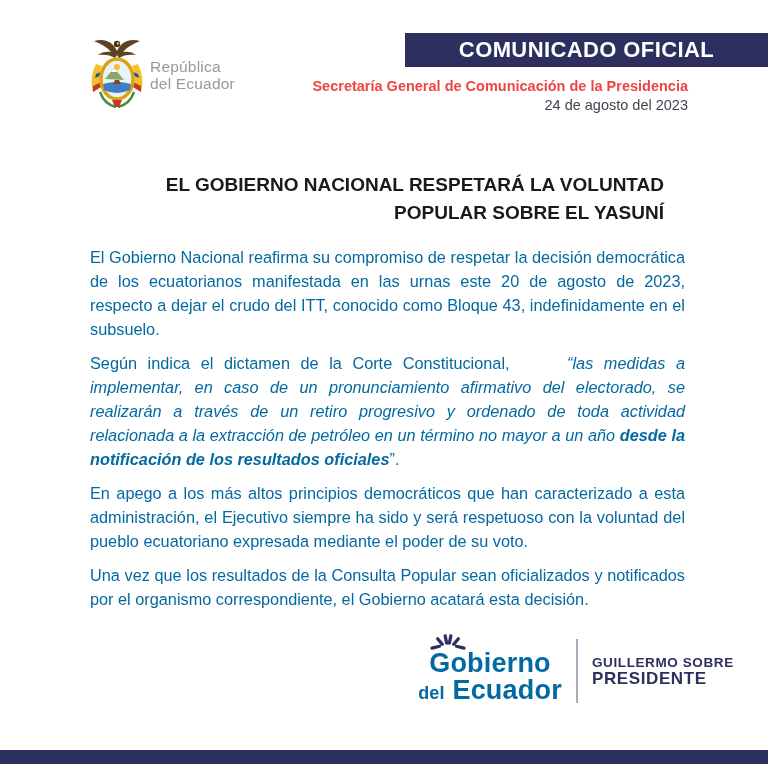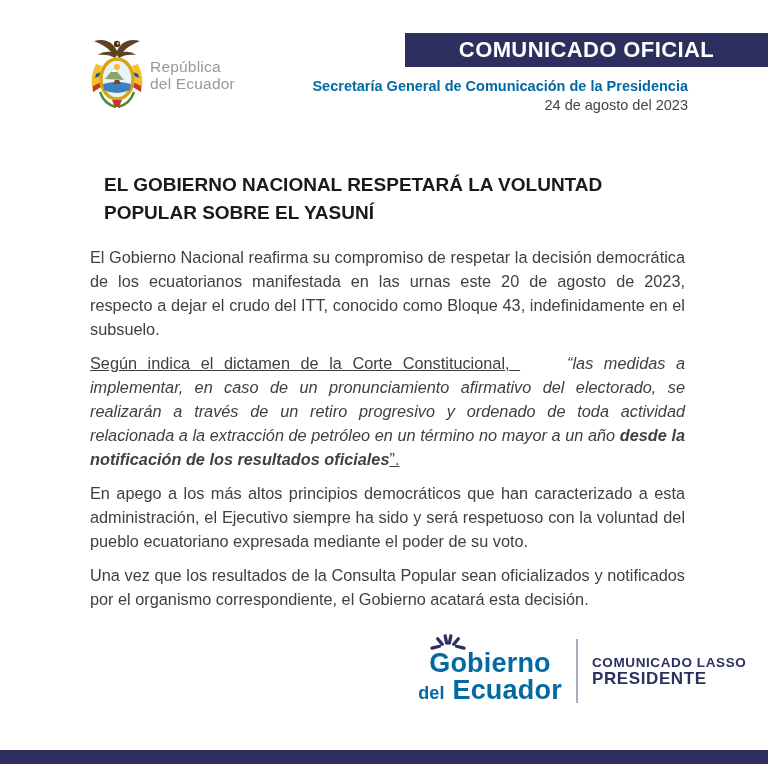--- a/index.html
+++ b/index.html
@@ -7,35 +7,35 @@
        font-family:"Liberation Sans","DejaVu Sans",sans-serif;}
   .page{position:absolute;inset:0;background:#ffffff;border-radius:19px;}
 
   
   .crest{position:absolute;left:86px;top:34px;width:62px;height:80px;}
   .republic{position:absolute;left:150px;top:58px;color:#97999b;
             font-size:15.5px;line-height:17px;letter-spacing:.2px;}
   .banner{position:absolute;left:405px;top:33px;right:0;height:34px;
           background:#2d305e;color:#ffffff;display:flex;align-items:center;
           justify-content:center;font-weight:700;font-size:22px;letter-spacing:.4px;}
-  .secretariat{position:absolute;right:80px;top:78px;color:#0369a1;
+  .secretariat{position:absolute;right:80px;top:78px;color:#ef4444;
                font-weight:700;font-size:14.5px;text-align:left;white-space:nowrap;}
   .date-line{position:absolute;right:80px;top:97px;color:#41434f;
              font-size:14.5px;text-align:center;white-space:nowrap;}
 
   
   .doc-title{position:absolute;top:158px;left:50%;transform:translateX(-50%);
-             width:560px;text-align:left;color:#1a1a1a;font-weight:700;
+             width:560px;text-align:right;color:#1a1a1a;font-weight:700;
              font-size:19px;line-height:28px;}
 
   
   .body-text{position:absolute;left:90px;top:245px;width:595px;
-             color:#404040;font-size:16.3px;line-height:24px;text-align:justify;}
+             color:#0369a1;font-size:16.3px;line-height:24px;text-align:justify;}
   .body-text p{margin:0 0 10px 0;}
-  .seg-regular{font-style:normal;font-weight:400;text-decoration:underline;}
+  .seg-regular{font-style:normal;font-weight:400;}
   .seg-italic{font-style:italic;font-weight:400;margin-left:47px;}
   .seg-bold-italic{font-style:italic;font-weight:700;}
 
   
   .gov-lockup{position:absolute;left:414px;top:634px;display:flex;align-items:center;}
   .gov-wordmark{width:152px;text-align:center;color:#0369a1;position:relative;padding-top:16px;}
   .sun-icon{position:absolute;left:14px;top:0;width:40px;height:17px;}
   .gov-line1{font-weight:700;font-size:27px;line-height:26px;letter-spacing:.2px;}
   .gov-line2{font-weight:700;font-size:27px;line-height:28px;letter-spacing:.2px;}
   .gov-line2 .small{font-size:18px;font-weight:700;margin-top:44px;}
@@ -109,20 +109,20 @@
           <path d="M22 2 L20.4 9.6"></path>
           <path d="M30 5 L25 11"></path>
           <path d="M36 15 L28 13"></path>
         </g>
       </svg>
       <div class="gov-line1">Gobierno</div>
       <div class="gov-line2"><span class="small">del</span> <span>Ecuador</span></div>
     </div>
     <div class="lockup-divider"></div>
     <div class="president">
-      <div class="president-name">COMUNICADO LASSO</div>
+      <div class="president-name">GUILLERMO SOBRE</div>
       <div class="president-title">PRESIDENTE</div>
     </div>
   </div>
 
   <div class="footer-bar"></div>
 
 </div>
 
 </body></html>

